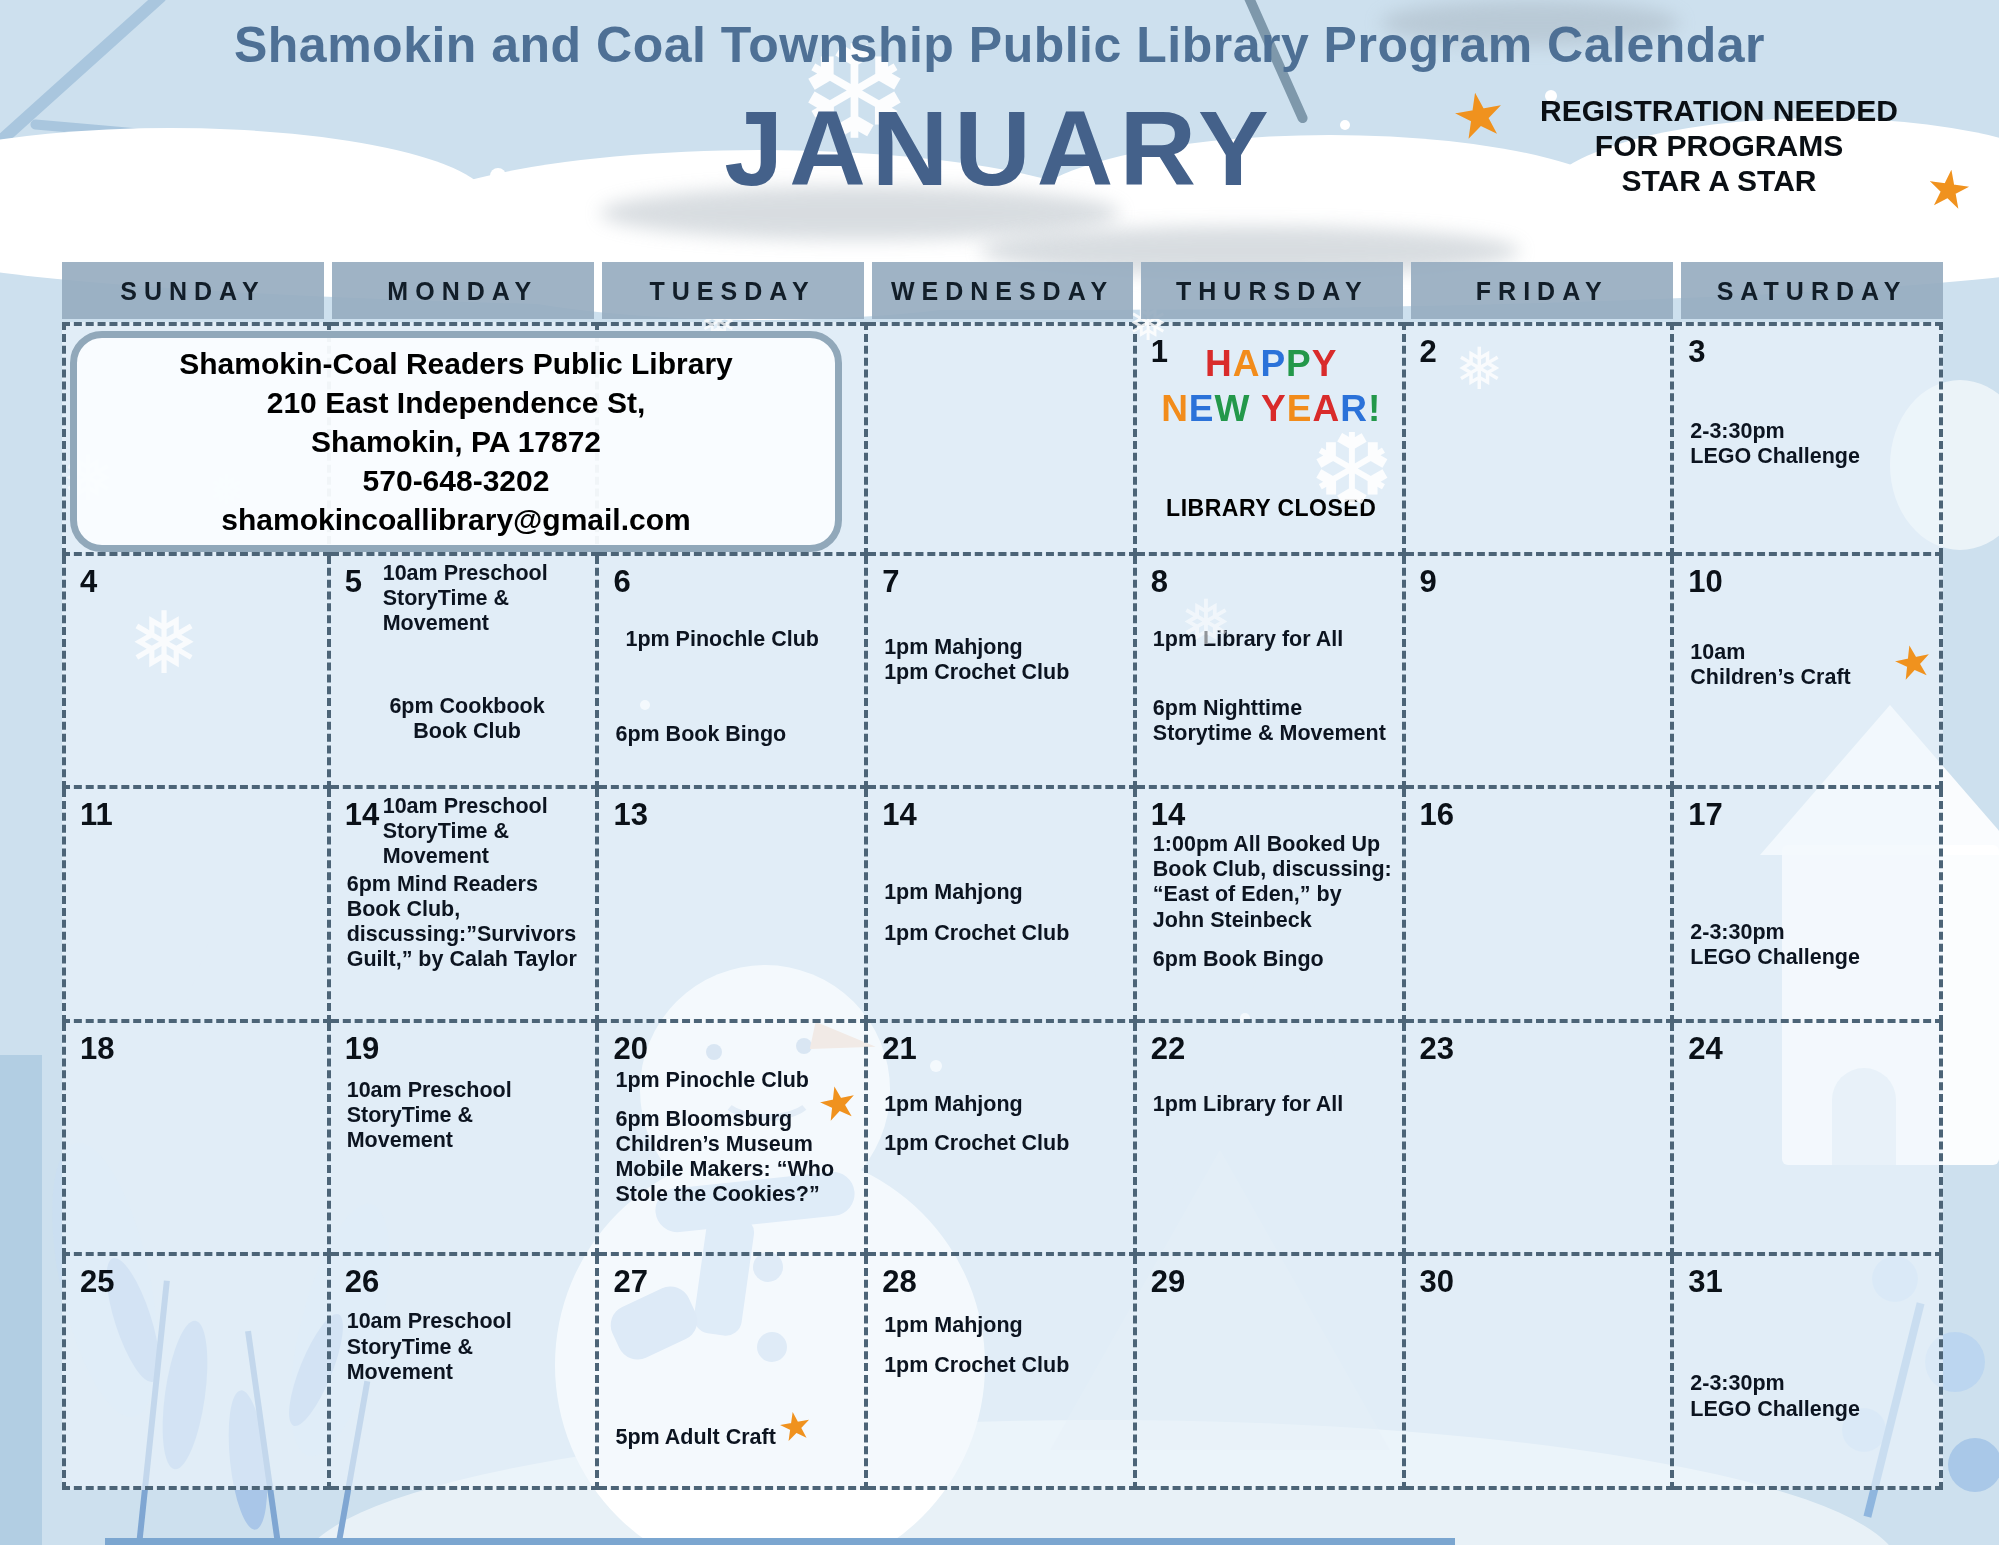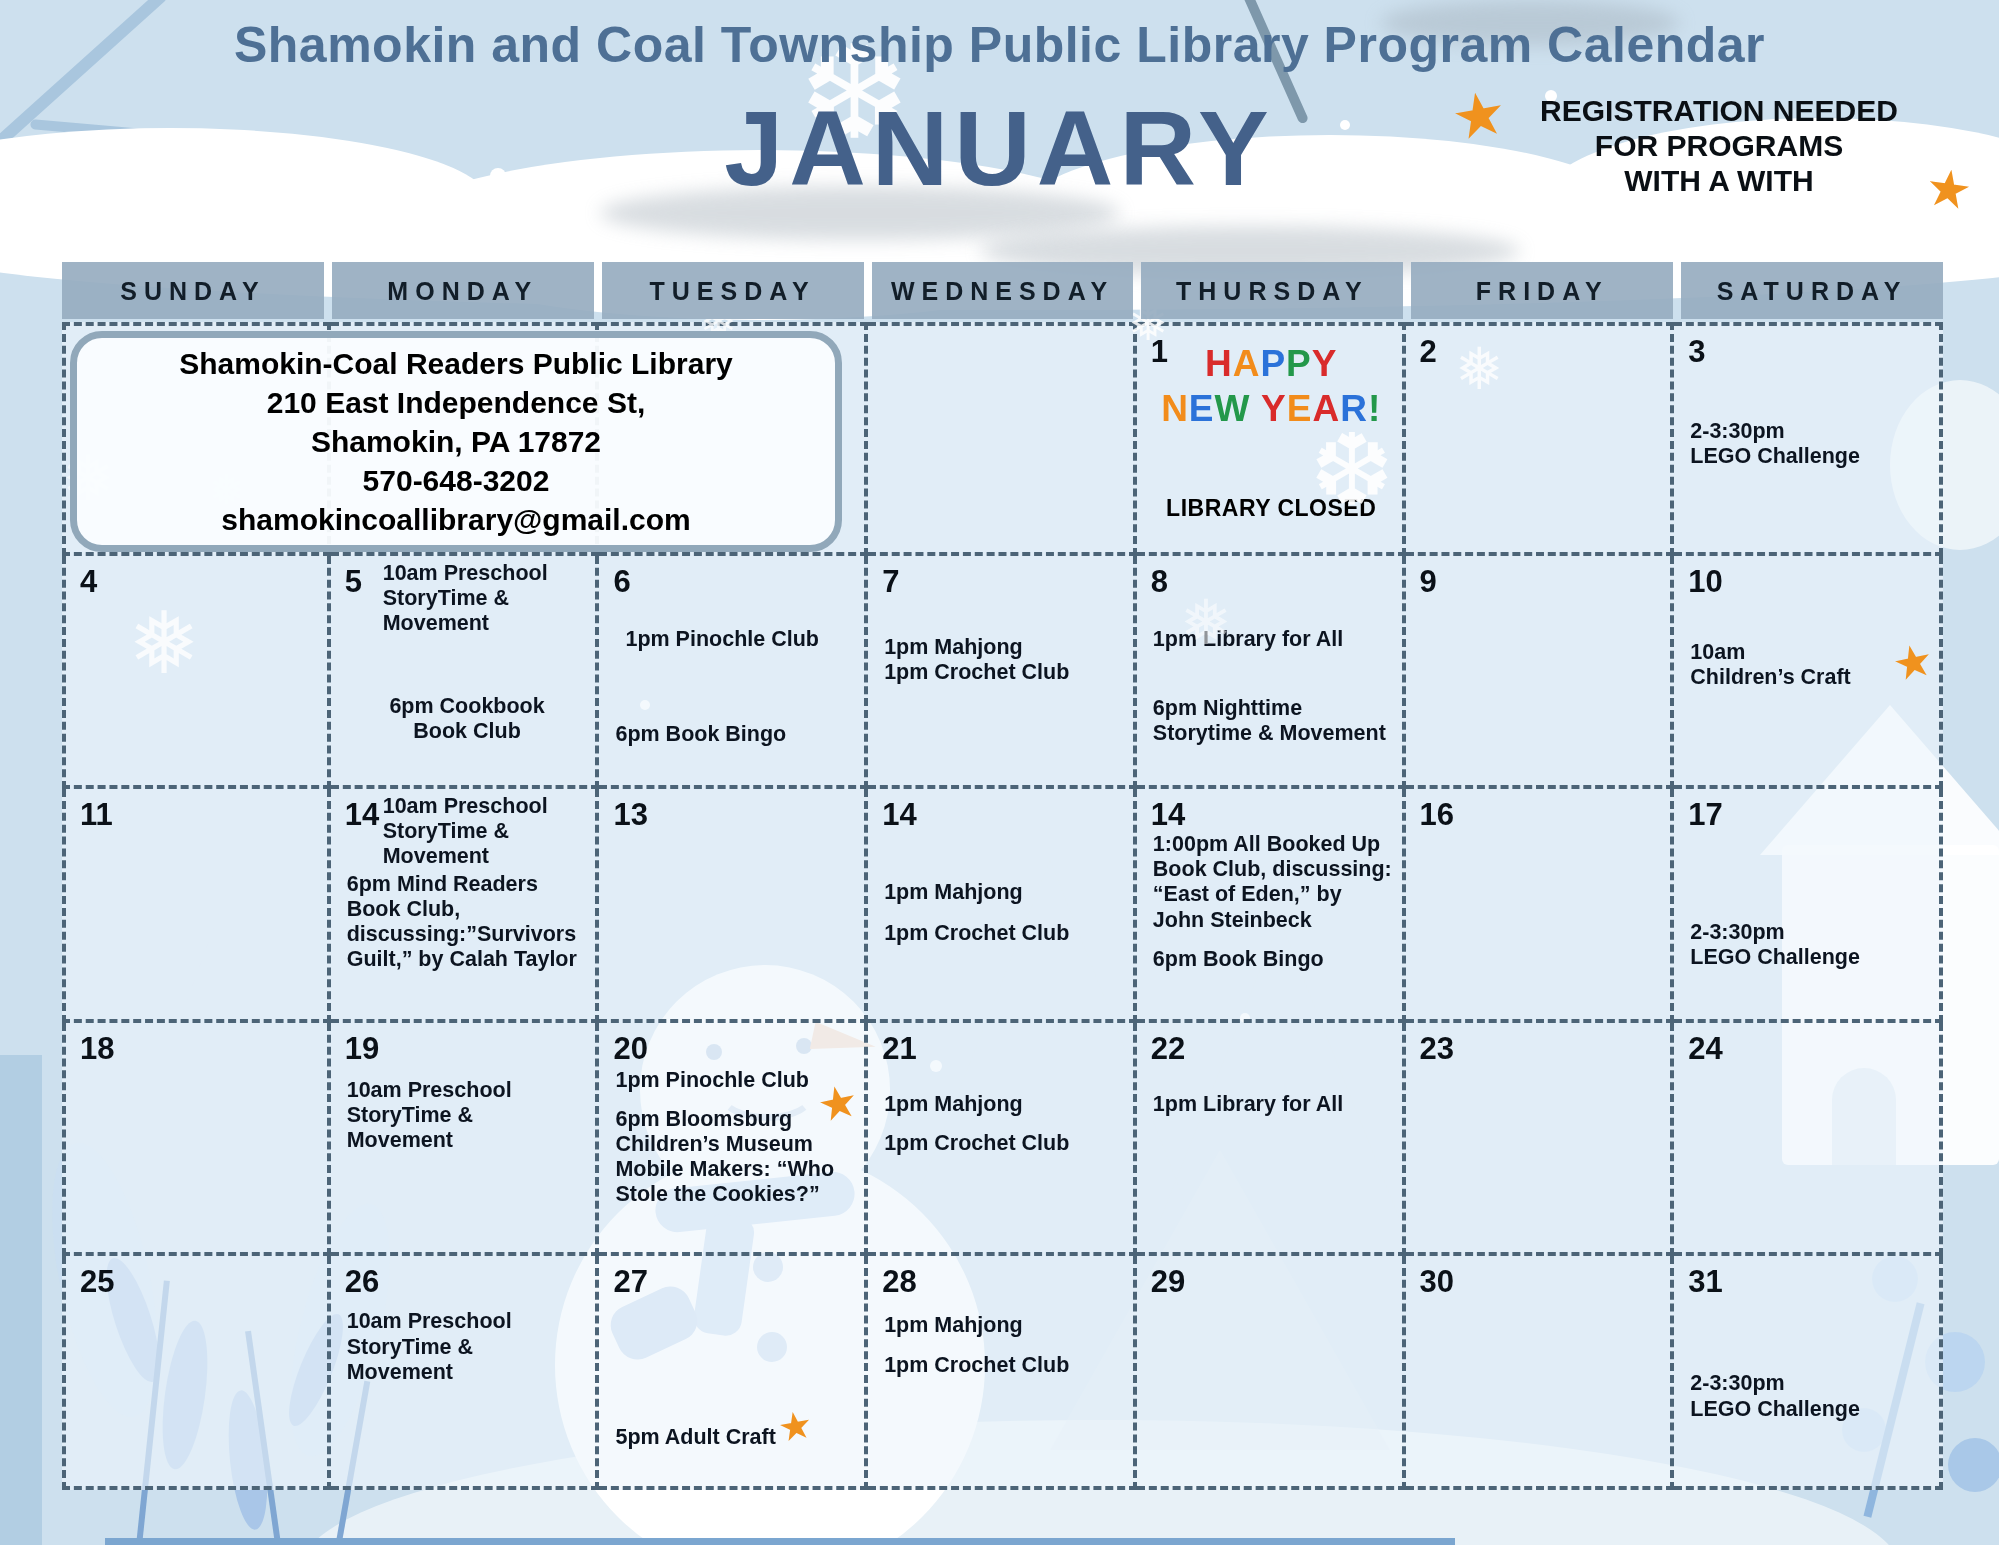--- a/index.html
+++ b/index.html
@@ -156,21 +156,21 @@
   <div class="dot" style="left:1240px;top:1013px;width:10px;height:10px;"></div>
 </div>
 
 <div id="title">Shamokin and Coal Township Public Library Program Calendar</div>
 <div id="month">JANUARY</div>
 <div id="registration">
   <span class="reg-star-left">★</span>
   <div id="reg-lines">
       <div>REGISTRATION NEEDED</div>
       <div>FOR PROGRAMS</div>
-      <div>WITH A WITH</div>
+      <div>STAR A STAR</div>
     </div>
   <span class="reg-star-end">★</span>
 </div>
 
 <div id="weekdays">
     <div class="weekday-box">SUNDAY</div>
     <div class="weekday-box">MONDAY</div>
     <div class="weekday-box">TUESDAY</div>
     <div class="weekday-box">WEDNESDAY</div>
     <div class="weekday-box">THURSDAY</div>

